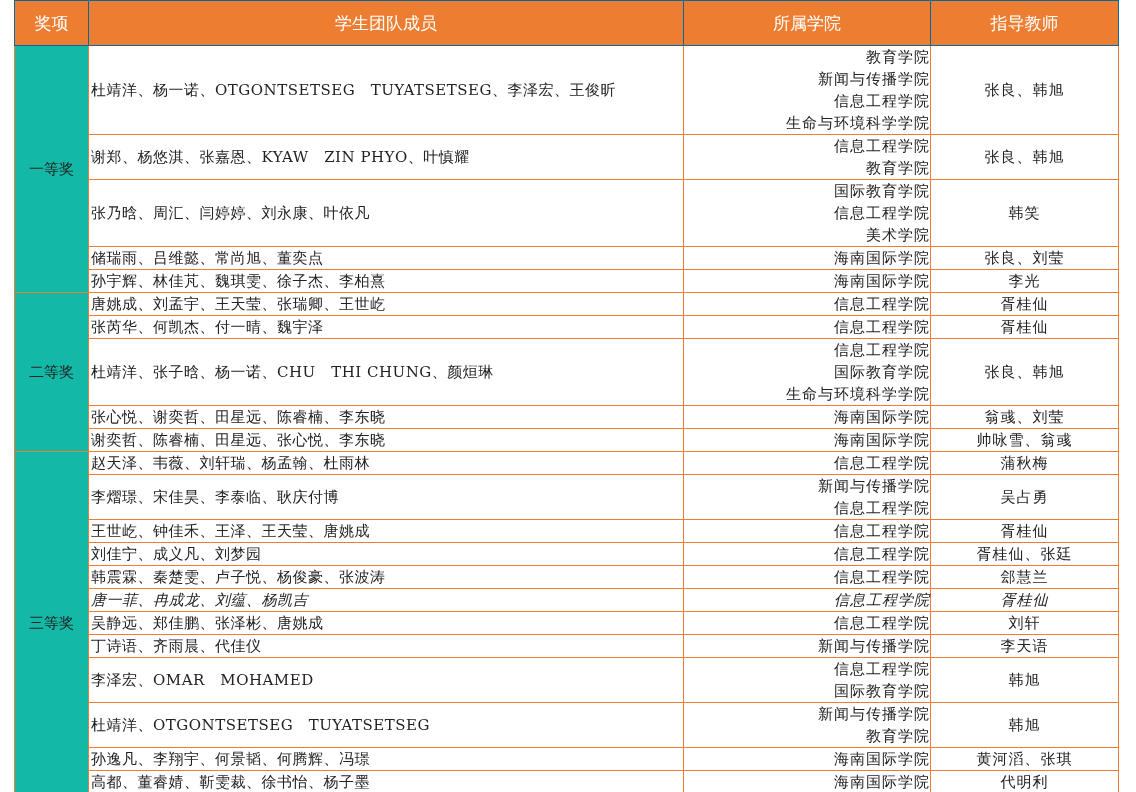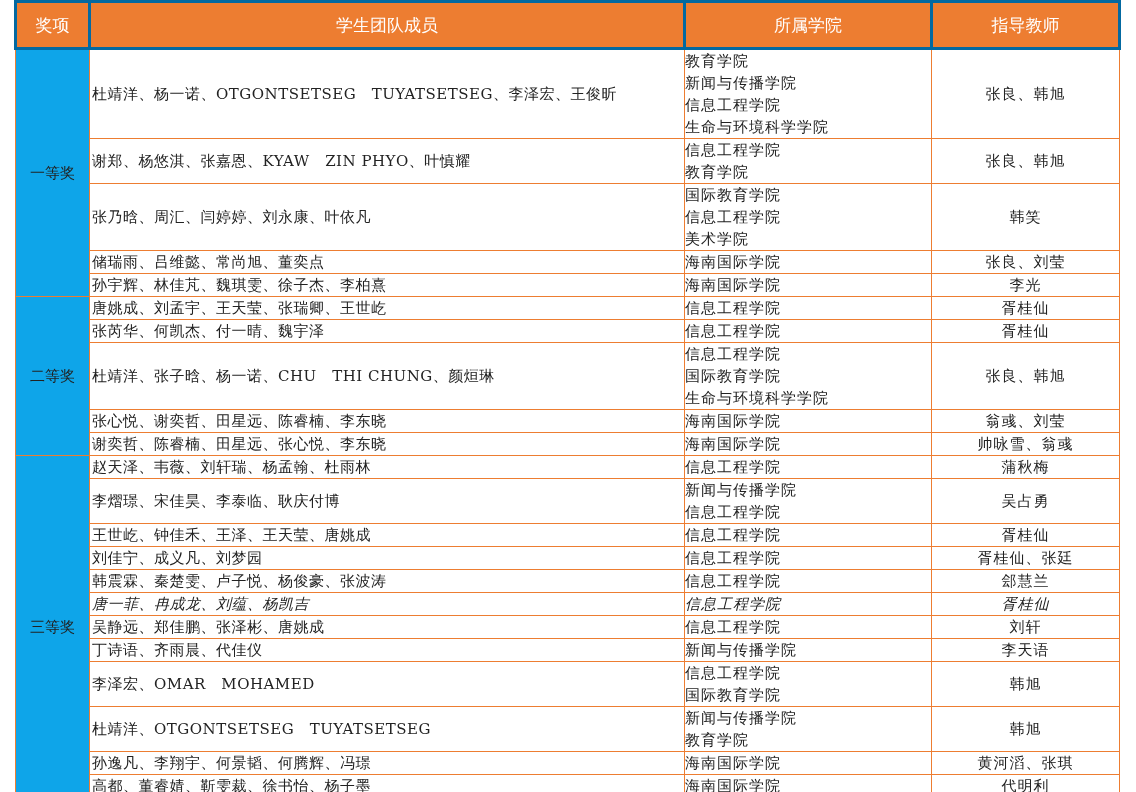--- a/index.html
+++ b/index.html
@@ -32,43 +32,43 @@
   table.awards col.c-advisor { width: 188px; }
 
   thead th {
     background: #ED7D31;
     color: #ffffff;
     font-family: "DejaVu Sans", "Liberation Sans", sans-serif;
     font-weight: normal;
     font-size: 17px;
     height: 44px;
     padding: 0;
-    border: 3px solid #0369a1;
+    border: 1px solid #0369a1;
     text-align: center;
     vertical-align: middle;
   }
   tbody td {
     border: 1px solid #ED7D31;
     padding: 0;
     line-height: 22px;
     vertical-align: middle;
   }
   td.award-cell {
-    background: #0ea5e9;
+    background: #14b8a6;
     text-align: center;
     font-size: 15px;
   }
   td.members-cell {
     text-align: left;
     padding-left: 2px;
     white-space: nowrap;
     overflow: hidden;
   }
   td.college-cell {
-    text-align: left;
+    text-align: right;
     white-space: nowrap;
   }
   td.advisor-cell {
     text-align: center;
     white-space: nowrap;
   }
   .college-line {
     display: block;
     height: 22px;
     line-height: 22px;

